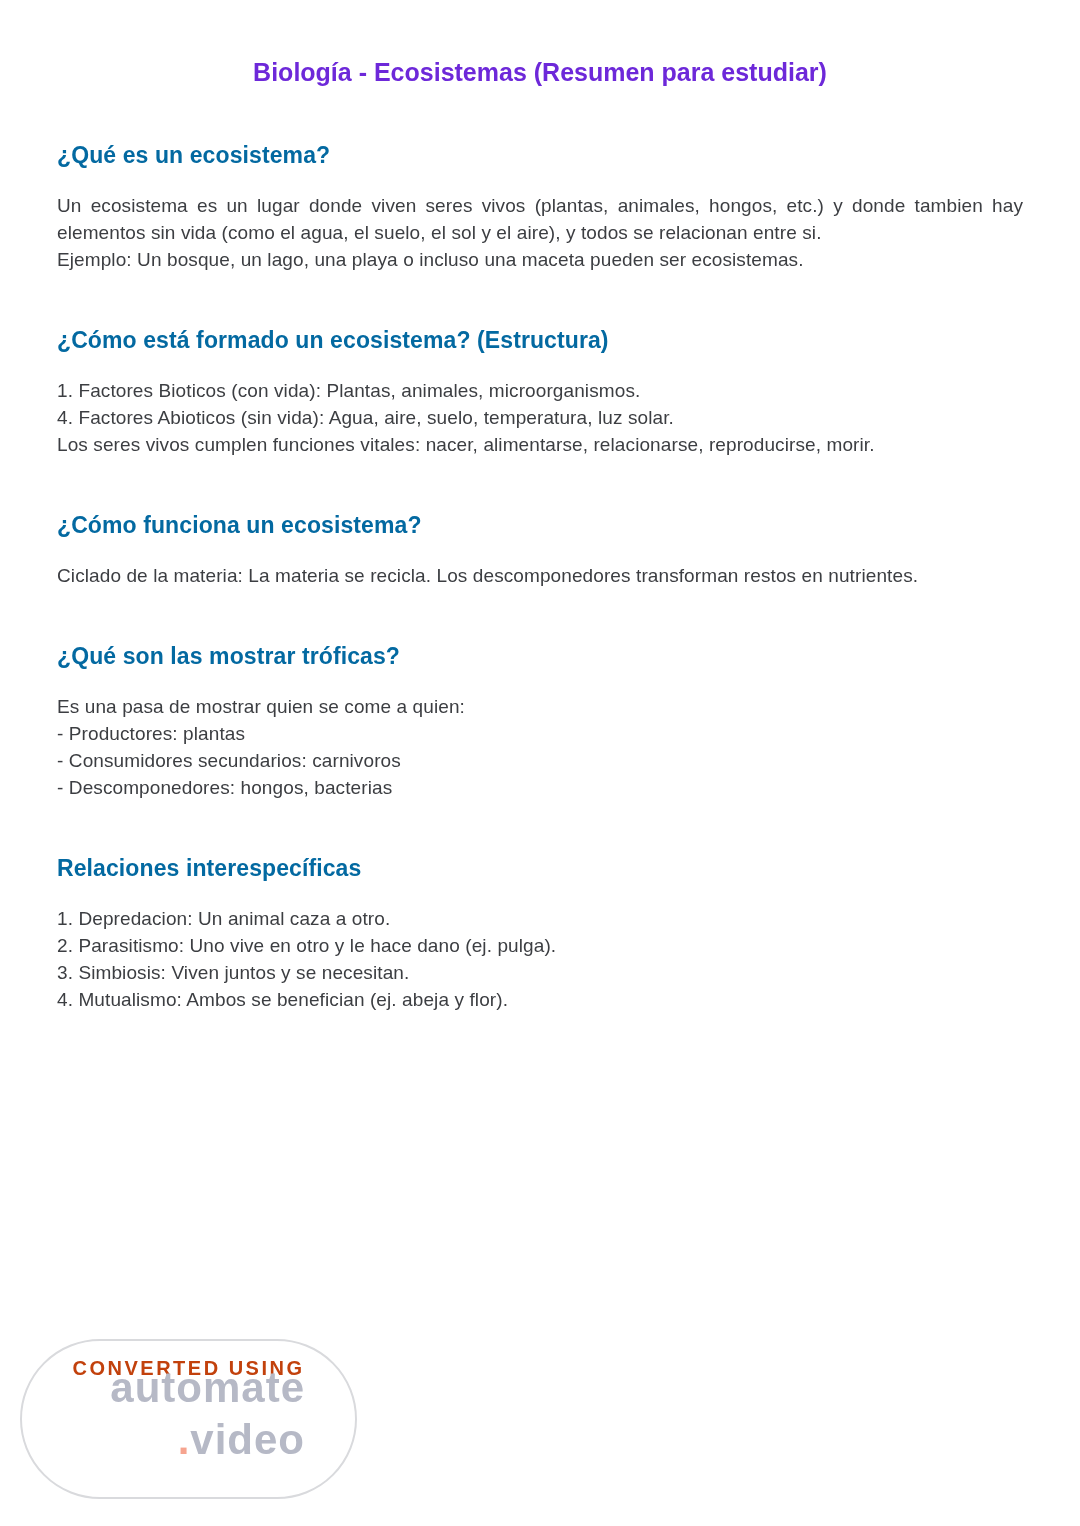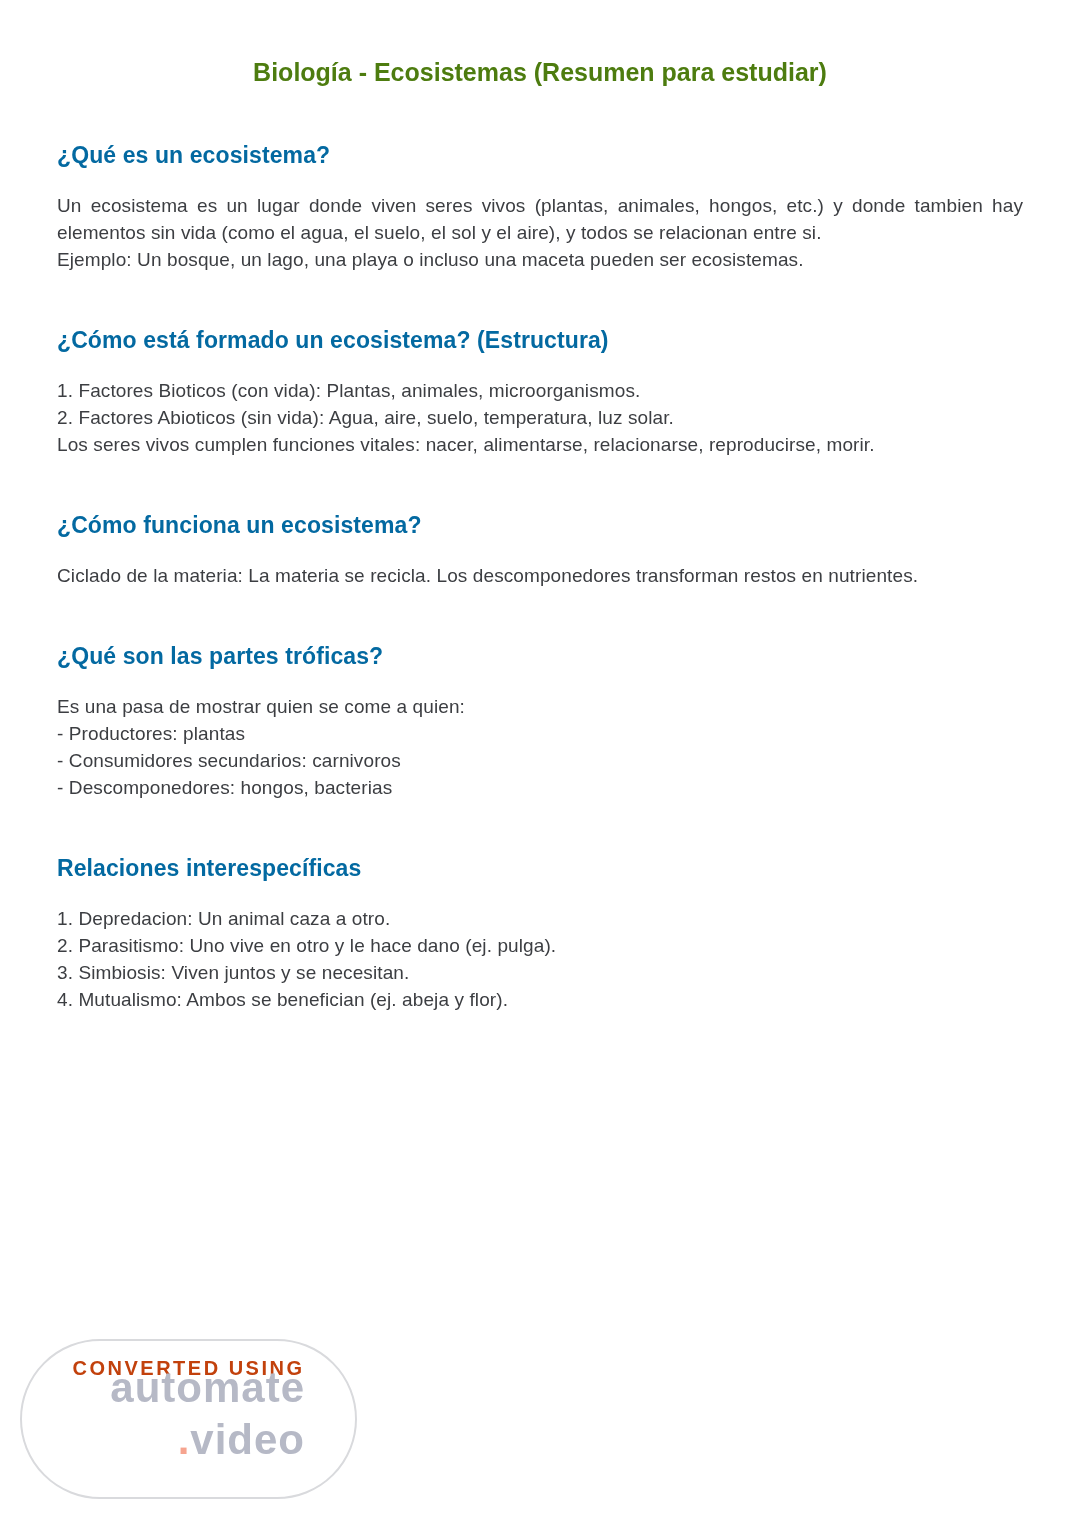--- a/index.html
+++ b/index.html
@@ -16,21 +16,21 @@
     inset: 0;
     padding: 0 57px;
     box-sizing: border-box;
   }
   .doc-title {
     margin: 56px 0 0 0;
     font-size: 25px;
     line-height: 32px;
     font-weight: bold;
     text-align: center;
-    color: #4d7c0f;
+    color: #6d28d9;
   }
   .section-heading {
     margin: 52px 0 22px 0;
     font-size: 23px;
     line-height: 30px;
     font-weight: bold;
     color: #0369a1;
     letter-spacing: 0.1px;
   }
   .body-text, .line {
@@ -83,31 +83,31 @@
 
   <section>
     <h2 class="section-heading">¿Qué es un ecosistema?</h2>
     <p class="body-text just">Un ecosistema es un lugar donde viven seres vivos (plantas, animales, hongos, etc.) y donde tambien hay elementos sin vida (como el agua, el suelo, el sol y el aire), y todos se relacionan entre si.</p>
     <p class="body-text">Ejemplo: Un bosque, un lago, una playa o incluso una maceta pueden ser ecosistemas.</p>
   </section>
 
   <section>
     <h2 class="section-heading">¿Cómo está formado un ecosistema? (Estructura)</h2>
     <div class="line">1. Factores Bioticos (con vida): Plantas, animales, microorganismos.</div>
-    <div class="line">2. Factores Abioticos (sin vida): Agua, aire, suelo, temperatura, luz solar.</div>
+    <div class="line">4. Factores Abioticos (sin vida): Agua, aire, suelo, temperatura, luz solar.</div>
     <div class="line">Los seres vivos cumplen funciones vitales: nacer, alimentarse, relacionarse, reproducirse, morir.</div>
   </section>
 
   <section>
     <h2 class="section-heading">¿Cómo funciona un ecosistema?</h2>
     <p class="body-text">Ciclado de la materia: La materia se recicla. Los descomponedores transforman restos en nutrientes.</p>
   </section>
 
   <section>
-    <h2 class="section-heading">¿Qué son las partes tróficas?</h2>
+    <h2 class="section-heading">¿Qué son las mostrar tróficas?</h2>
     <div class="line">Es una pasa de mostrar quien se come a quien:</div>
     <div class="line">- Productores: plantas</div>
     <div class="line">- Consumidores secundarios: carnivoros</div>
     <div class="line">- Descomponedores: hongos, bacterias</div>
   </section>
 
   <section>
     <h2 class="section-heading">Relaciones interespecíficas</h2>
     <div class="line">1. Depredacion: Un animal caza a otro.</div>
     <div class="line">2. Parasitismo: Uno vive en otro y le hace dano (ej. pulga).</div>

